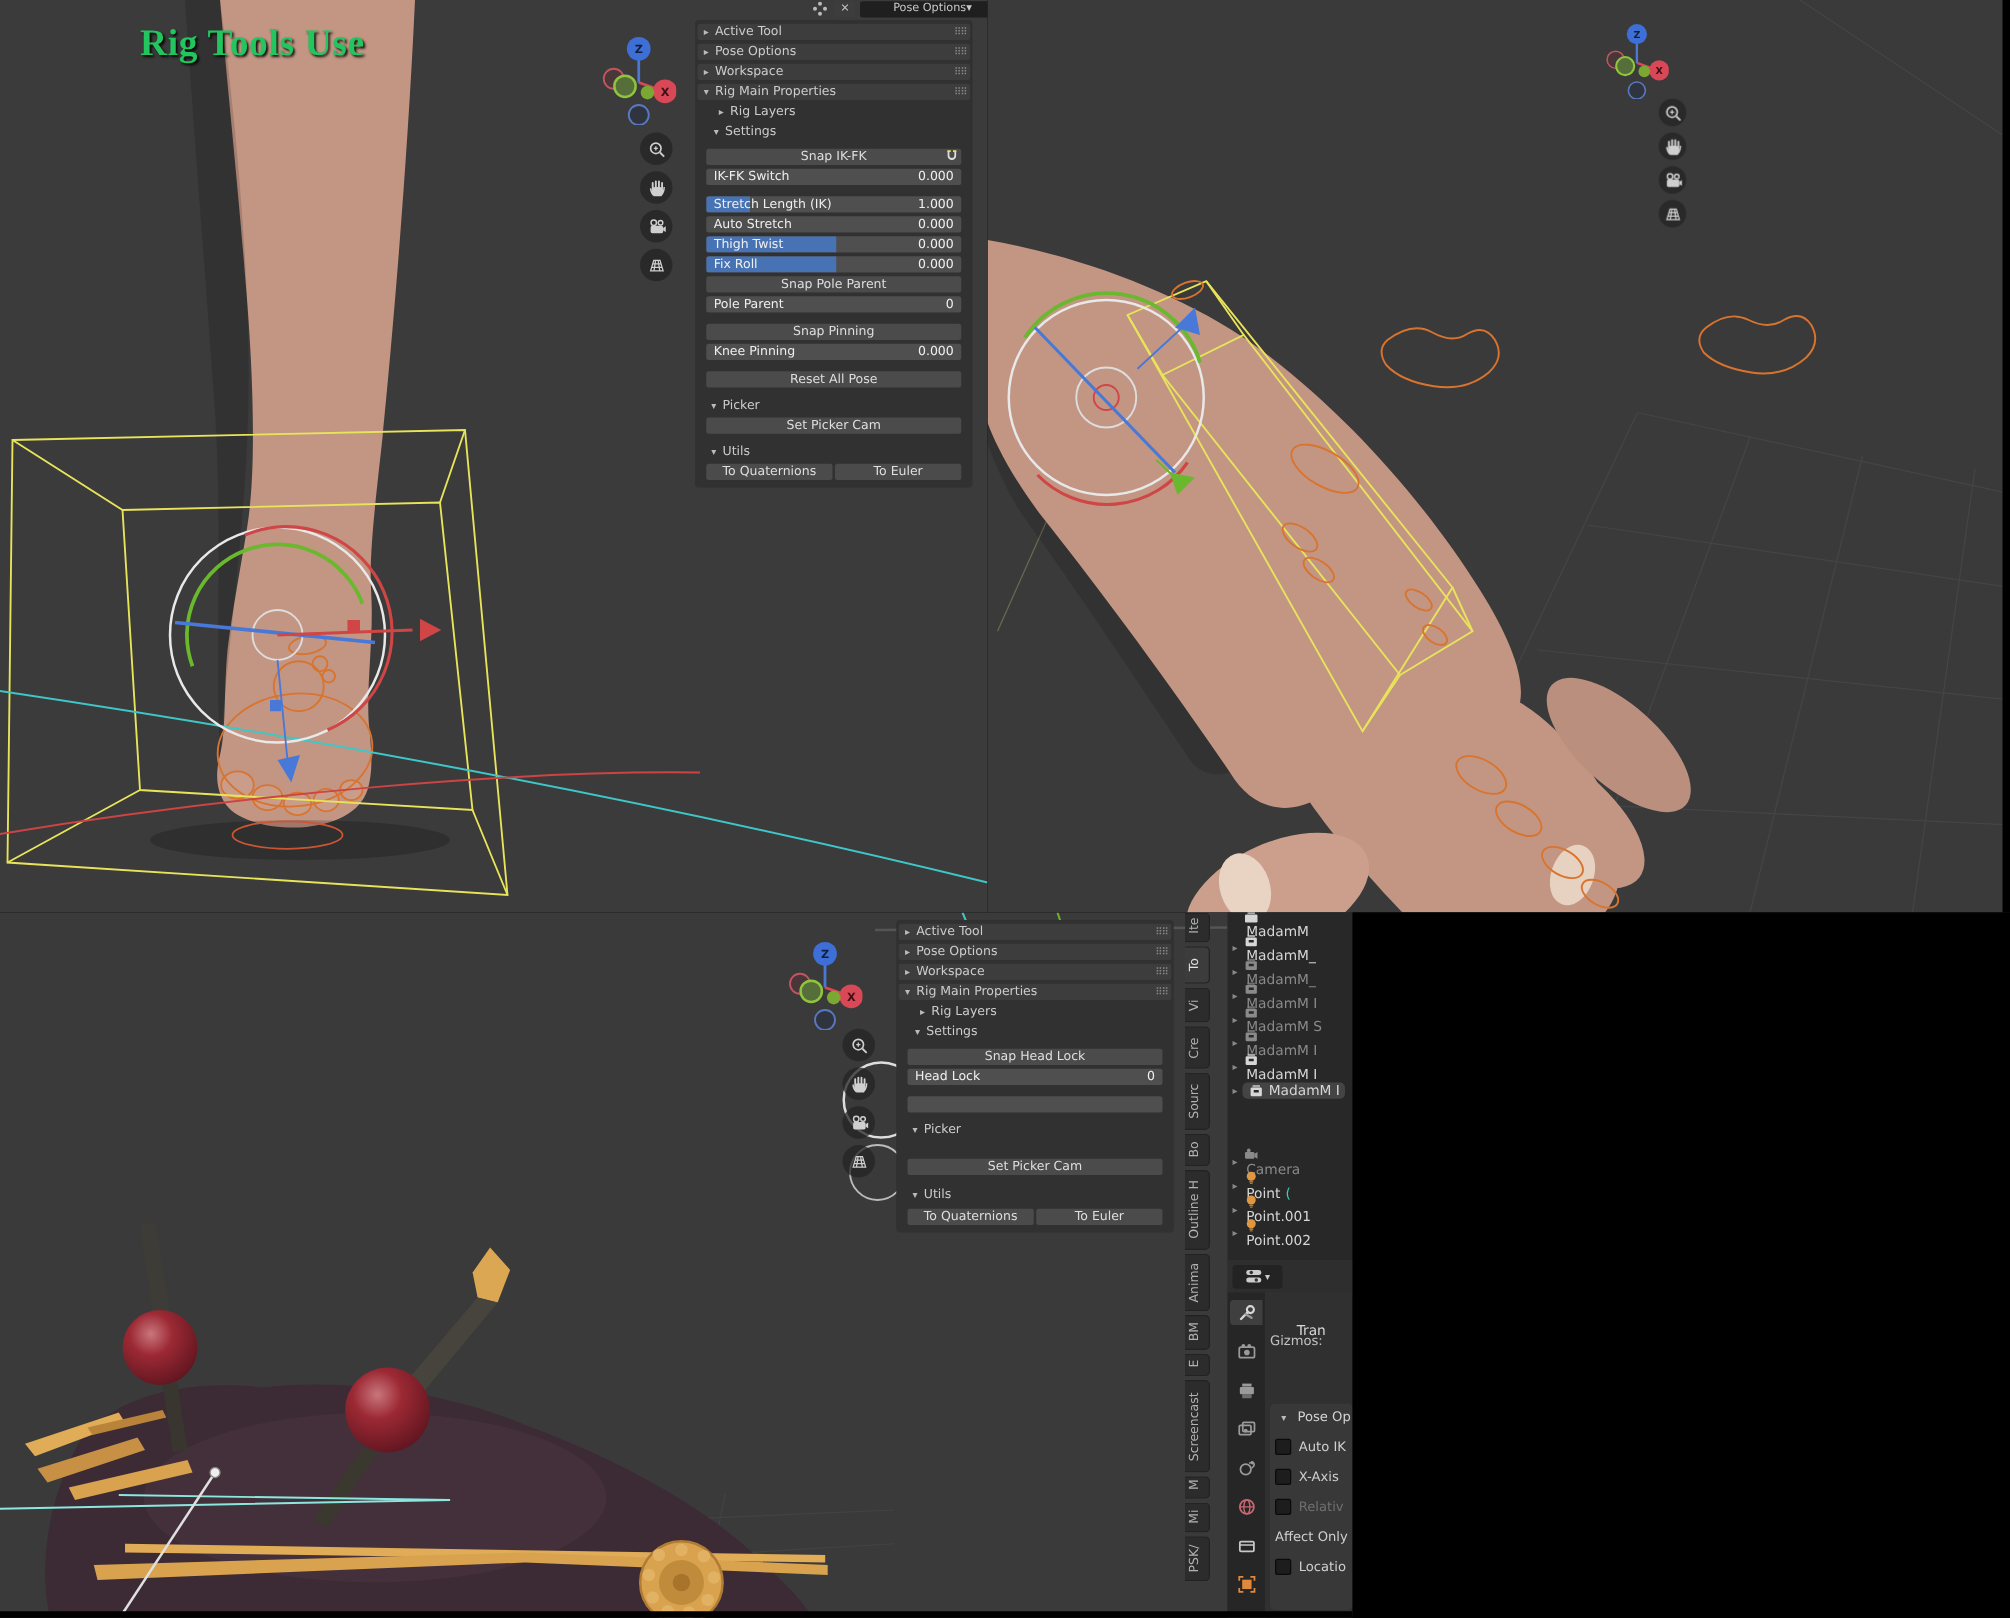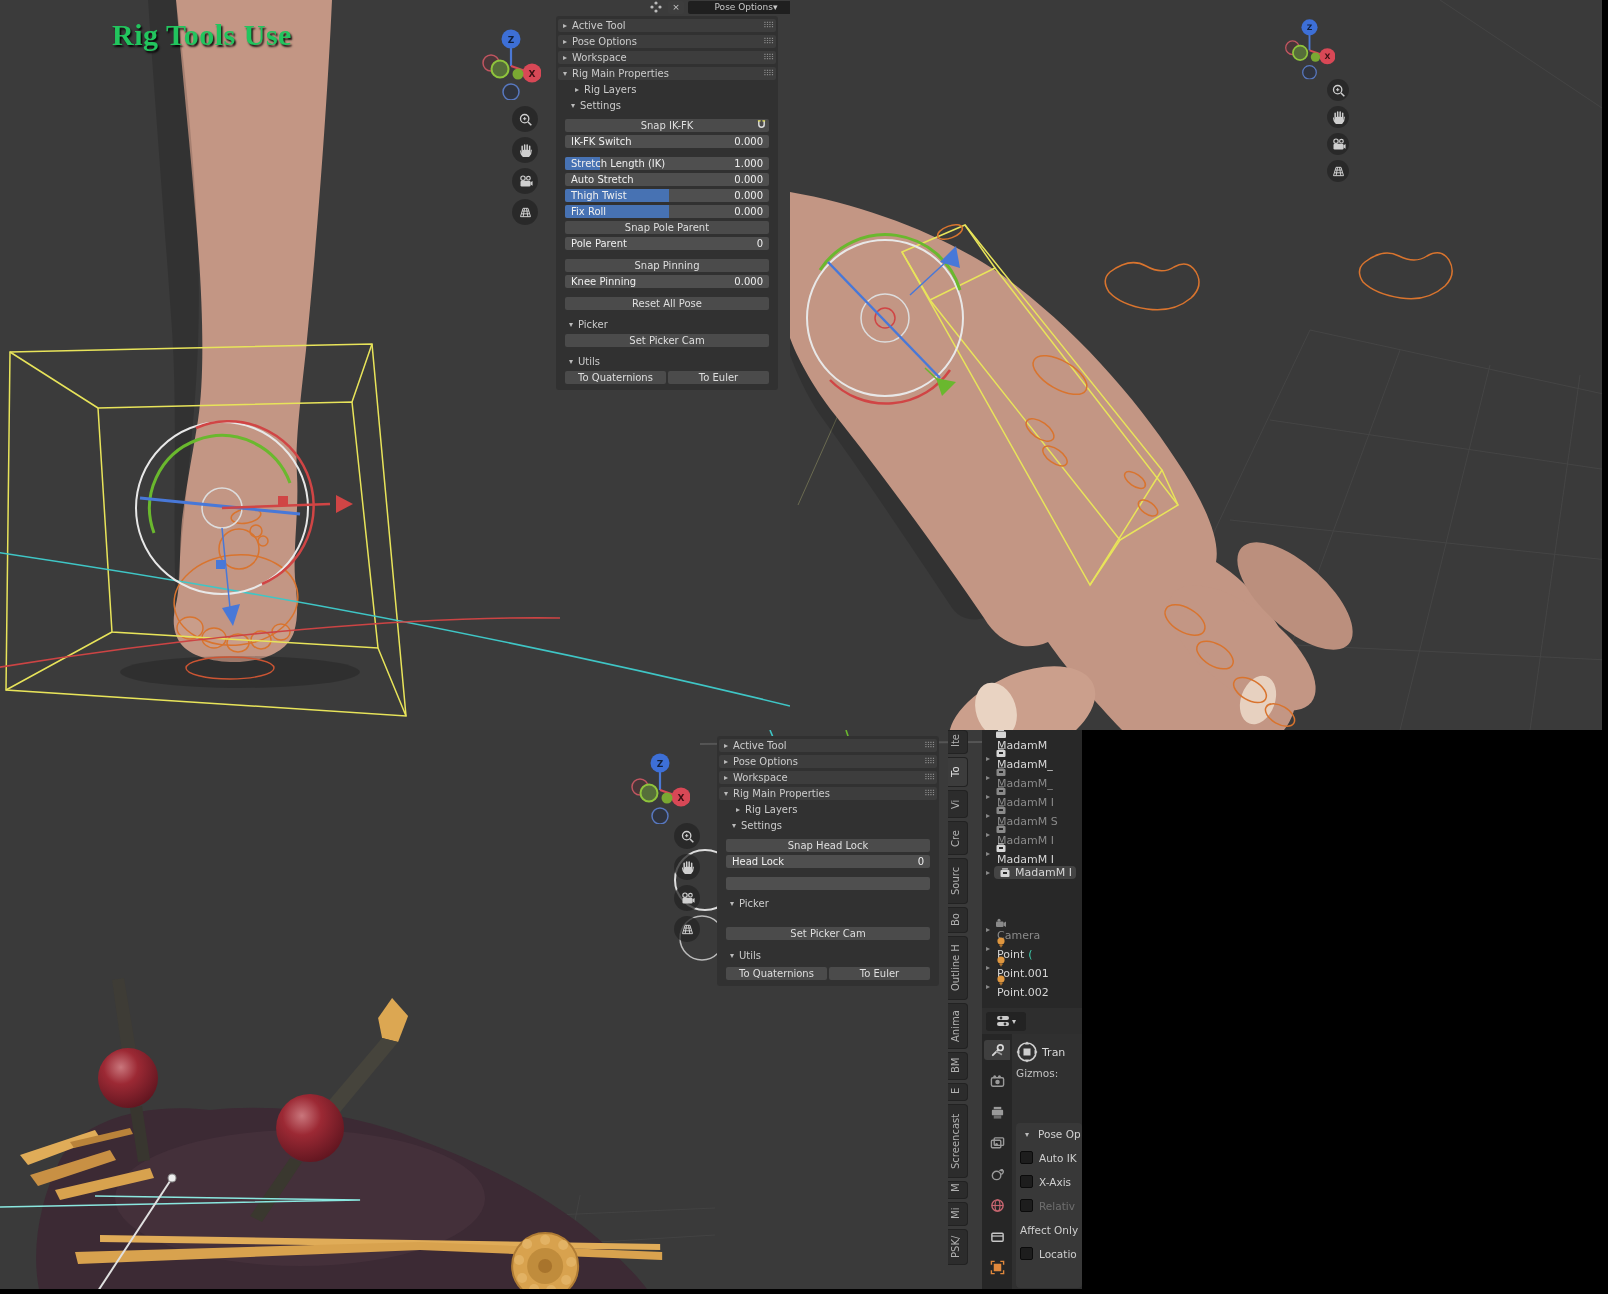--- a/index.html
+++ b/index.html
@@ -76,21 +76,21 @@
   .oring{color:#3ecfae;font-size:11px;margin-left:4px;}
 
   
   #props{position:absolute;left:982px;top:1008px;width:100px;height:286px;background:#303030;z-index:6;}
   #props-header{position:absolute;left:0;top:0;width:100px;height:26px;background:#2e2e2e;display:flex;align-items:center;}
   #editor-select{margin-left:4px;height:19px;width:40px;background:#232323;border-radius:3px;display:flex;align-items:center;justify-content:center;gap:2px;color:#cccccc;font-size:8px;}
   #props-tabs{position:absolute;left:0;top:26px;width:30px;bottom:0;background:#262626;display:flex;flex-direction:column;align-items:center;padding-top:6px;gap:11px;}
   .ptab{width:26px;height:20px;display:flex;align-items:center;justify-content:center;border-radius:3px 0 0 3px;}
   .ptab.active{background:#3f3f3f;}
   #props-body{position:absolute;left:30px;top:26px;right:0;bottom:0;padding:6px 0 0 4px;}
-  #transform-row{display:flex;align-items:center;gap:4px;color:#d8d8d8;font-size:11px;height:24px;}
+  #transform-row{display:flex;align-items:center;gap:18px;color:#d8d8d8;font-size:11px;height:24px;flex-direction:column;}
   #gizmos-label{color:#c2c2c2;font-size:10.5px;margin-top:3px;}
   #pose-box{margin-top:44px;background:#383838;border-radius:4px;padding:5px 0 0 4px;height:160px;}
   #pose-box .pbtitle{color:#d2d2d2;font-size:10.5px;display:flex;gap:4px;align-items:center;}
   .pcheck{display:flex;align-items:center;gap:6px;margin-top:11px;font-size:10.5px;color:#cfcfcf;white-space:nowrap;}
   .pcheck .cbox{width:11px;height:11px;background:#1d1d1d;border:1px solid #0b0b0b;border-radius:2px;flex:none;}
   .pcheck.disabled{color:#6f6f6f;}
   #affect-label{margin-top:12px;font-size:10.5px;color:#cfcfcf;}
 
   
   .blackfill{position:absolute;background:#000;z-index:30;}

